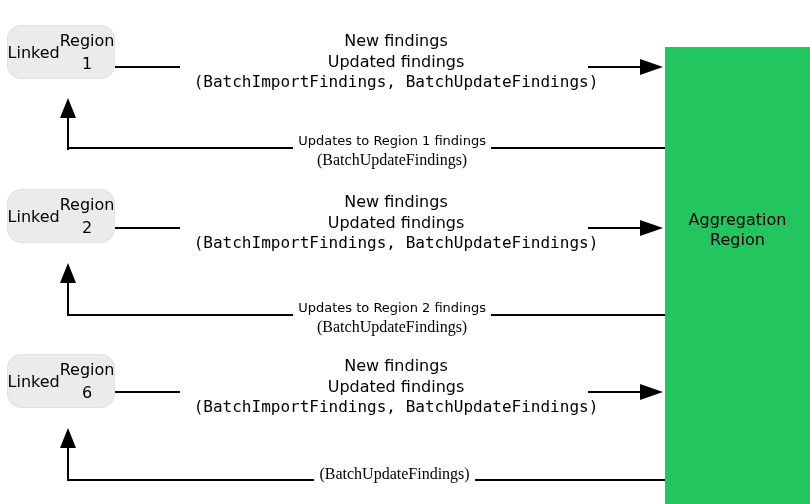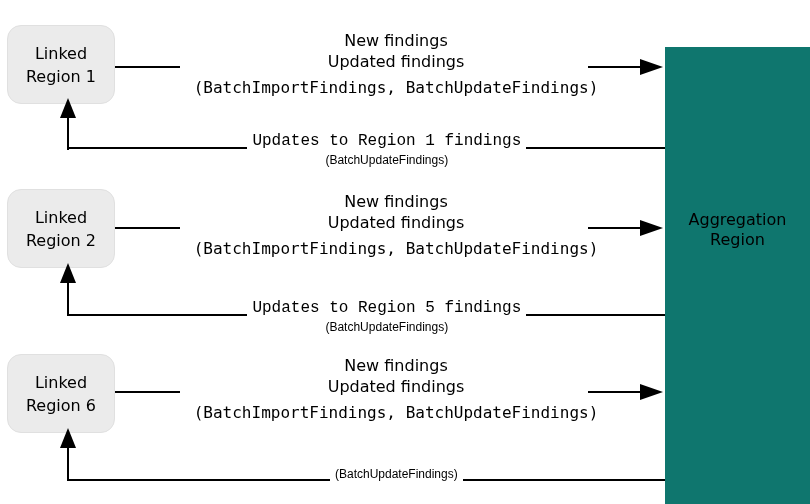--- a/index.html
+++ b/index.html
@@ -3,31 +3,31 @@
 <meta charset="utf-8">
 <style>
   html,body{margin:0;padding:0;background:#fff;}
   .canvas{
     position:relative;width:810px;height:504px;background:#fff;overflow:hidden;
     font-family:"DejaVu Sans",sans-serif;color:#000;
   }
   
   .agg-box{
     position:absolute;left:665px;top:47px;width:145px;height:457px;
-    background:#0f766e;
+    background:#22c55e;
   }
   .agg-label{
     position:absolute;left:0;top:163px;width:100%;
     text-align:center;font-size:16px;line-height:20px;
   }
   
   .lbox{
-    position:absolute;left:7px;width:108px;height:79px;
+    position:absolute;left:7px;width:108px;height:54px;
     background:#ebebeb;border:1px solid #e0e0e0;border-radius:14px;
-    box-sizing:border-box;display:flex;flex-direction:column;
+    box-sizing:border-box;display:flex;flex-direction:row;
     justify-content:center;align-items:center;
     font-size:16px;line-height:23px;text-align:center;
   }
   .sec0 .lbox{top:25px;}  .sec1 .lbox{top:189px;}  .sec2 .lbox{top:354px;}
   
   .hline{position:absolute;height:2px;background:#000;}
   .fseg{left:115px;width:65px;}
   .sec0 .fseg{top:66px;}  .sec1 .fseg{top:227px;}  .sec2 .fseg{top:391px;}
   .faline{left:588px;width:53px;}
   .sec0 .faline{top:66px;} .sec1 .faline{top:227px;} .sec2 .faline{top:391px;}
@@ -35,32 +35,32 @@
     position:absolute;left:640px;width:0;height:0;
     border-top:8px solid transparent;border-bottom:8px solid transparent;
     border-left:23px solid #000;
   }
   .sec0 .fhead{top:59px;} .sec1 .fhead{top:220px;} .sec2 .fhead{top:384px;}
   .flabels{
     position:absolute;left:176px;width:440px;text-align:center;white-space:nowrap;
   }
   .sec0 .flabels{top:30px;} .sec1 .flabels{top:191px;} .sec2 .flabels{top:355px;}
   .flabels .t{font-size:16px;line-height:21px;}
-  .flabels .m{font-family:"DejaVu Sans Mono",monospace;font-size:16px;line-height:20px;margin-top:6px;}
+  .flabels .m{font-family:"DejaVu Sans Mono",monospace;font-size:16px;line-height:20px;}
   
   .ret{
     position:absolute;left:67px;width:598px;display:flex;align-items:flex-start;
   }
   .sec0 .ret{top:132px;} .sec1 .ret{top:299px;} .sec2 .ret{top:464px;}
   .ret .rline{height:2px;background:#000;margin-top:15px;}
   .ret .rline.l{flex-grow:1.3;}
   .ret .rline.r{flex-grow:1;}
   .ret .rstack{flex:0 0 auto;padding:0 5px;text-align:center;white-space:nowrap;}
-  .ret .rstack .t{font-size:16px;line-height:18px;font-family:Liberation Mono, monospace;}
-  .ret .rstack .m{font-family:Liberation Sans, sans-serif;font-size:12px;line-height:20px;text-align:center;}
+  .ret .rstack .t{font-size:13px;line-height:18px;}
+  .ret .rstack .m{font-family:Liberation Serif, serif;font-size:16px;line-height:20px;text-align:center;}
   
   .vline{position:absolute;left:67px;width:2px;background:#000;}
   .sec0 .vline{top:116px;height:34px;} .sec1 .vline{top:281px;height:35px;} .sec2 .vline{top:446px;height:35px;}
   .vhead{
     position:absolute;left:60px;width:0;height:0;
     border-left:8px solid transparent;border-right:8px solid transparent;
     border-bottom:20px solid #000;
   }
   .sec0 .vhead{top:98px;} .sec1 .vhead{top:263px;} .sec2 .vhead{top:428px;}
 </style>
@@ -110,21 +110,21 @@
     <div class="hline faline"></div>
     <div class="fhead"></div>
     <div class="flabels">
       <div class="t">New findings</div>
       <div class="t">Updated findings</div>
       <div class="m">(BatchImportFindings, BatchUpdateFindings)</div>
     </div>
     <div class="ret">
       <div class="rline l"></div>
       <div class="rstack">
-        <div class="t">Updates to Region 5 findings</div>
+        <div class="t">Updates to Region 2 findings</div>
         <div class="m">(BatchUpdateFindings)</div>
       </div>
       <div class="rline r"></div>
     </div>
     <div class="vline"></div>
     <div class="vhead"></div>
   </div>
 
   <div class="sec sec2">
     <div class="lbox">

